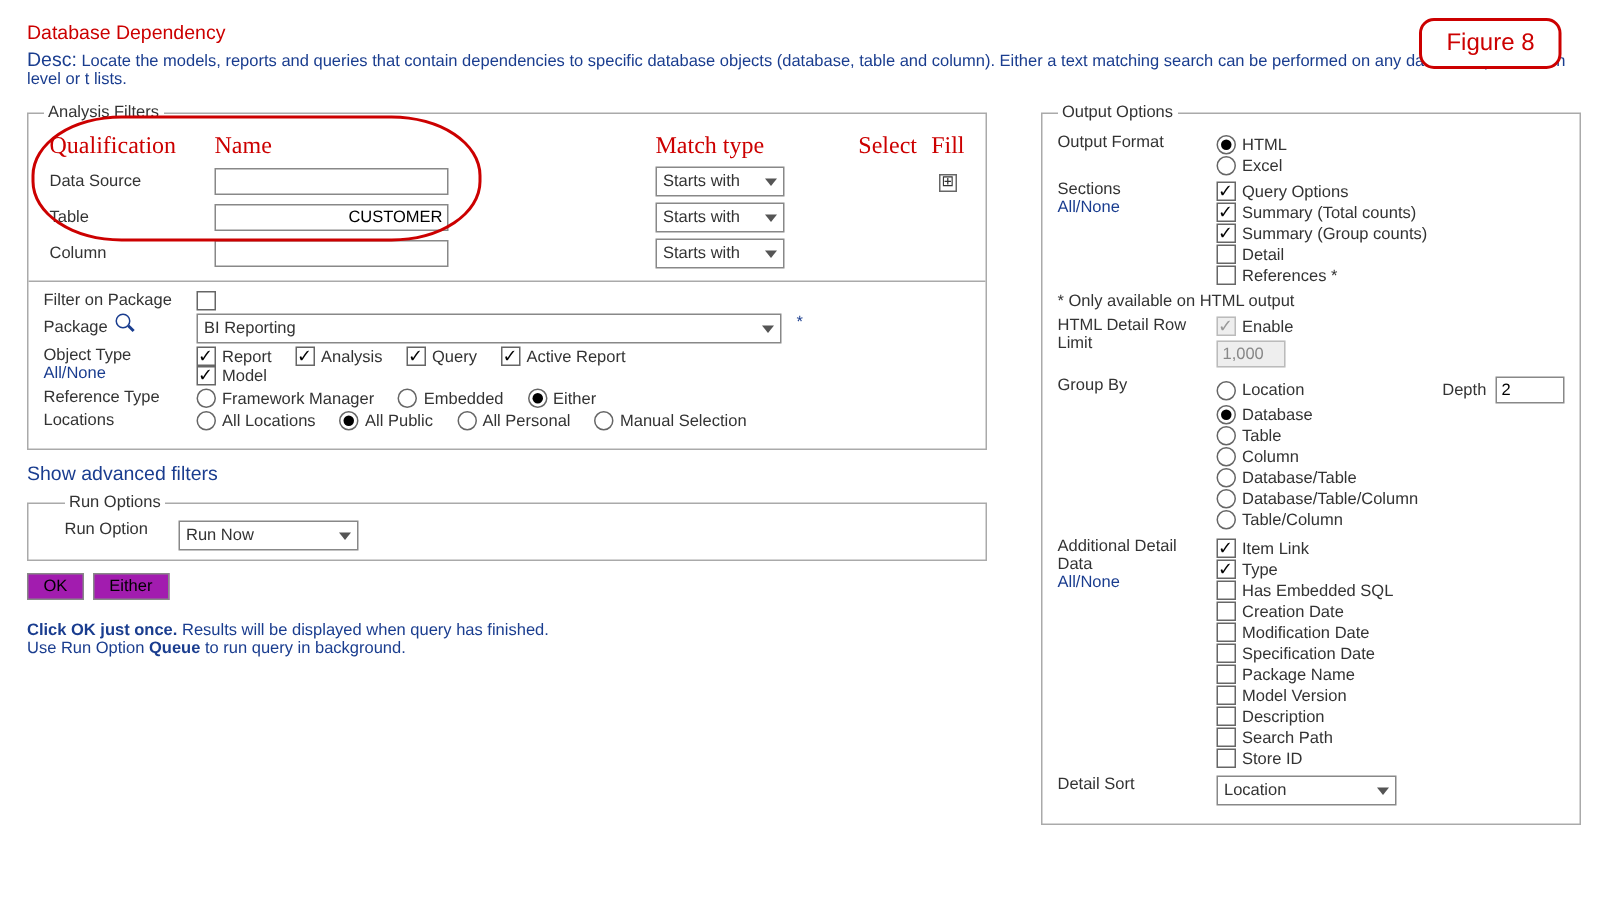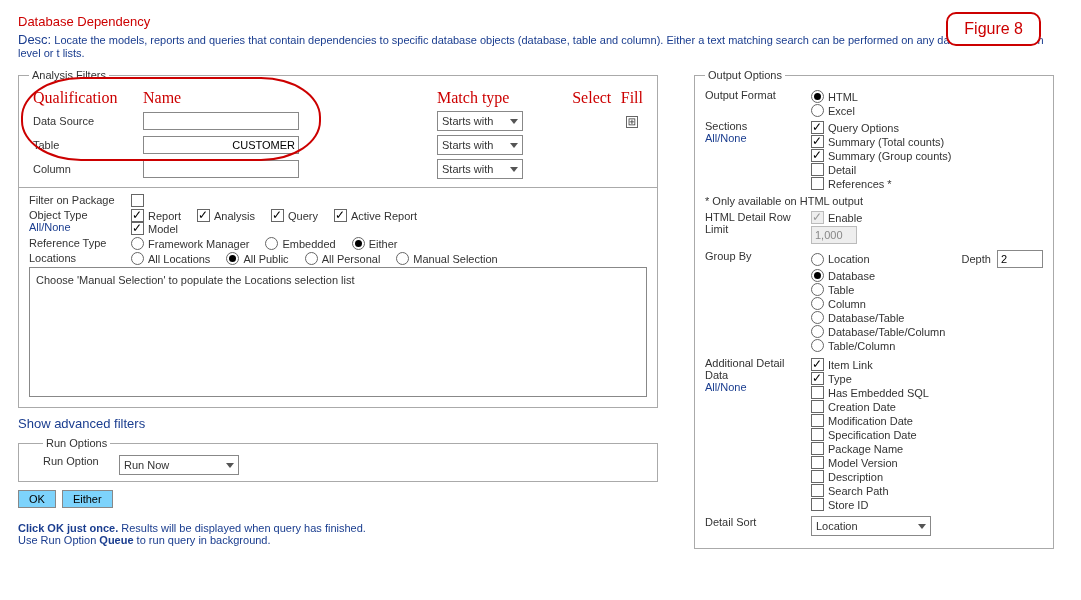--- a/index.html
+++ b/index.html
@@ -55,21 +55,21 @@
   .link { color: #1a3d8f; text-decoration: none; cursor: pointer; }
   .cb, .rb { width: 13px; height: 13px; border: 1px solid #666; display: inline-block; vertical-align: middle; background: #fff; position: relative;flex:0 0 auto;}
   .rb { border-radius: 50%; }
   .cb.checked::after { content: "✓"; position: absolute; top: -2px; left: 0px; font-size: 12px; color: #000; }
   .rb.checked::after { content: ""; position: absolute; top: 2px; left: 2px; width: 7px; height: 7px; background: #000; border-radius: 50%; }
   .opt { display: inline-flex; align-items: center; gap: 4px; margin-right: 10px;}
   .textarea {
     width: 100%; height: 130px; border: 1px solid #888; padding: 6px; font-size: 11px; color: #333;
     overflow-y: scroll; background: #fff;
   }
-  .btn { border: 1px solid #888; background: #7dd3fc; padding: 2px 10px; font-size: 11px; cursor: pointer; }
+  .btn { border: 1px solid #888; background: #a21caf; padding: 2px 10px; font-size: 11px; cursor: pointer; }
   .bold { font-weight: bold; }
   .small-input{width:46px;height:18px;border:1px solid #888;font-size:11px;padding:1px 3px;}
   .disabled-input{width:46px;height:18px;border:1px solid #bbb;background:#eee;font-size:11px;padding:1px 3px;color:#888;}
   .magnify{display:inline-block;width:12px;height:12px;position:relative;margin-left:2px;}
   .magnify::before{content:"";position:absolute;width:8px;height:8px;border:1.5px solid #1a3d8f;border-radius:50%;top:0;left:0;}
   .magnify::after{content:"";position:absolute;width:5px;height:1.5px;background:#1a3d8f;transform:rotate(45deg);top:9px;left:8px;}
   .plus-box{width:12px;height:12px;border:1px solid #666;display:inline-flex;align-items:center;justify-content:center;font-size:10px;line-height:1;cursor:pointer;}
   .star{color:#1a3d8f;margin-left:4px;}
   .pkg-select{flex:1;max-width:390px;}
   .sections-list .opt{display:flex;margin:1px 0;}
@@ -131,20 +131,28 @@
         </tr>
       </tbody>
         </table>
 
       <div style="height:1px;background:#aaa;margin:6px -10px;"></div>
 
       <div class="row">
         <span class="lbl">Filter on Package</span>
         <span class="cb"></span>
       </div>
+      <div class="row">
+        <span class="lbl">
+          <span>Package</span>
+          <span class="magnify"></span>
+        </span>
+        <span class="sel pkg-select">BI Reporting</span>
+        <span class="star">*</span>
+      </div>
 
       <div class="row" style="align-items:flex-start;">
         <span class="lbl">
           <span>Object Type</span><br>
           <a class="link">All/None</a>
         </span>
         <div style="flex:1;">
           <div class="row" style="margin:0;">
             <span class="opt">
                 <span class="cb checked"></span>
@@ -201,21 +209,20 @@
         <span class="opt">
             <span class="rb"></span>
             <span>All Personal</span>
           </span>
         <span class="opt">
             <span class="rb"></span>
             <span>Manual Selection</span>
           </span>
       </div>
 
-      <div class="textarea">Choose 'Manual Selection' to populate the Locations selection list</div>
     </fieldset>
 
     <div style="margin:4px 0 6px 0;">
       <a class="link" style="font-size:13px;">Show advanced filters</a>
     </div>
 
     <fieldset style="padding:4px 24px;">
       <legend>Run Options</legend>
       <div class="row">
         <span style="width:70px">Run Option</span>

